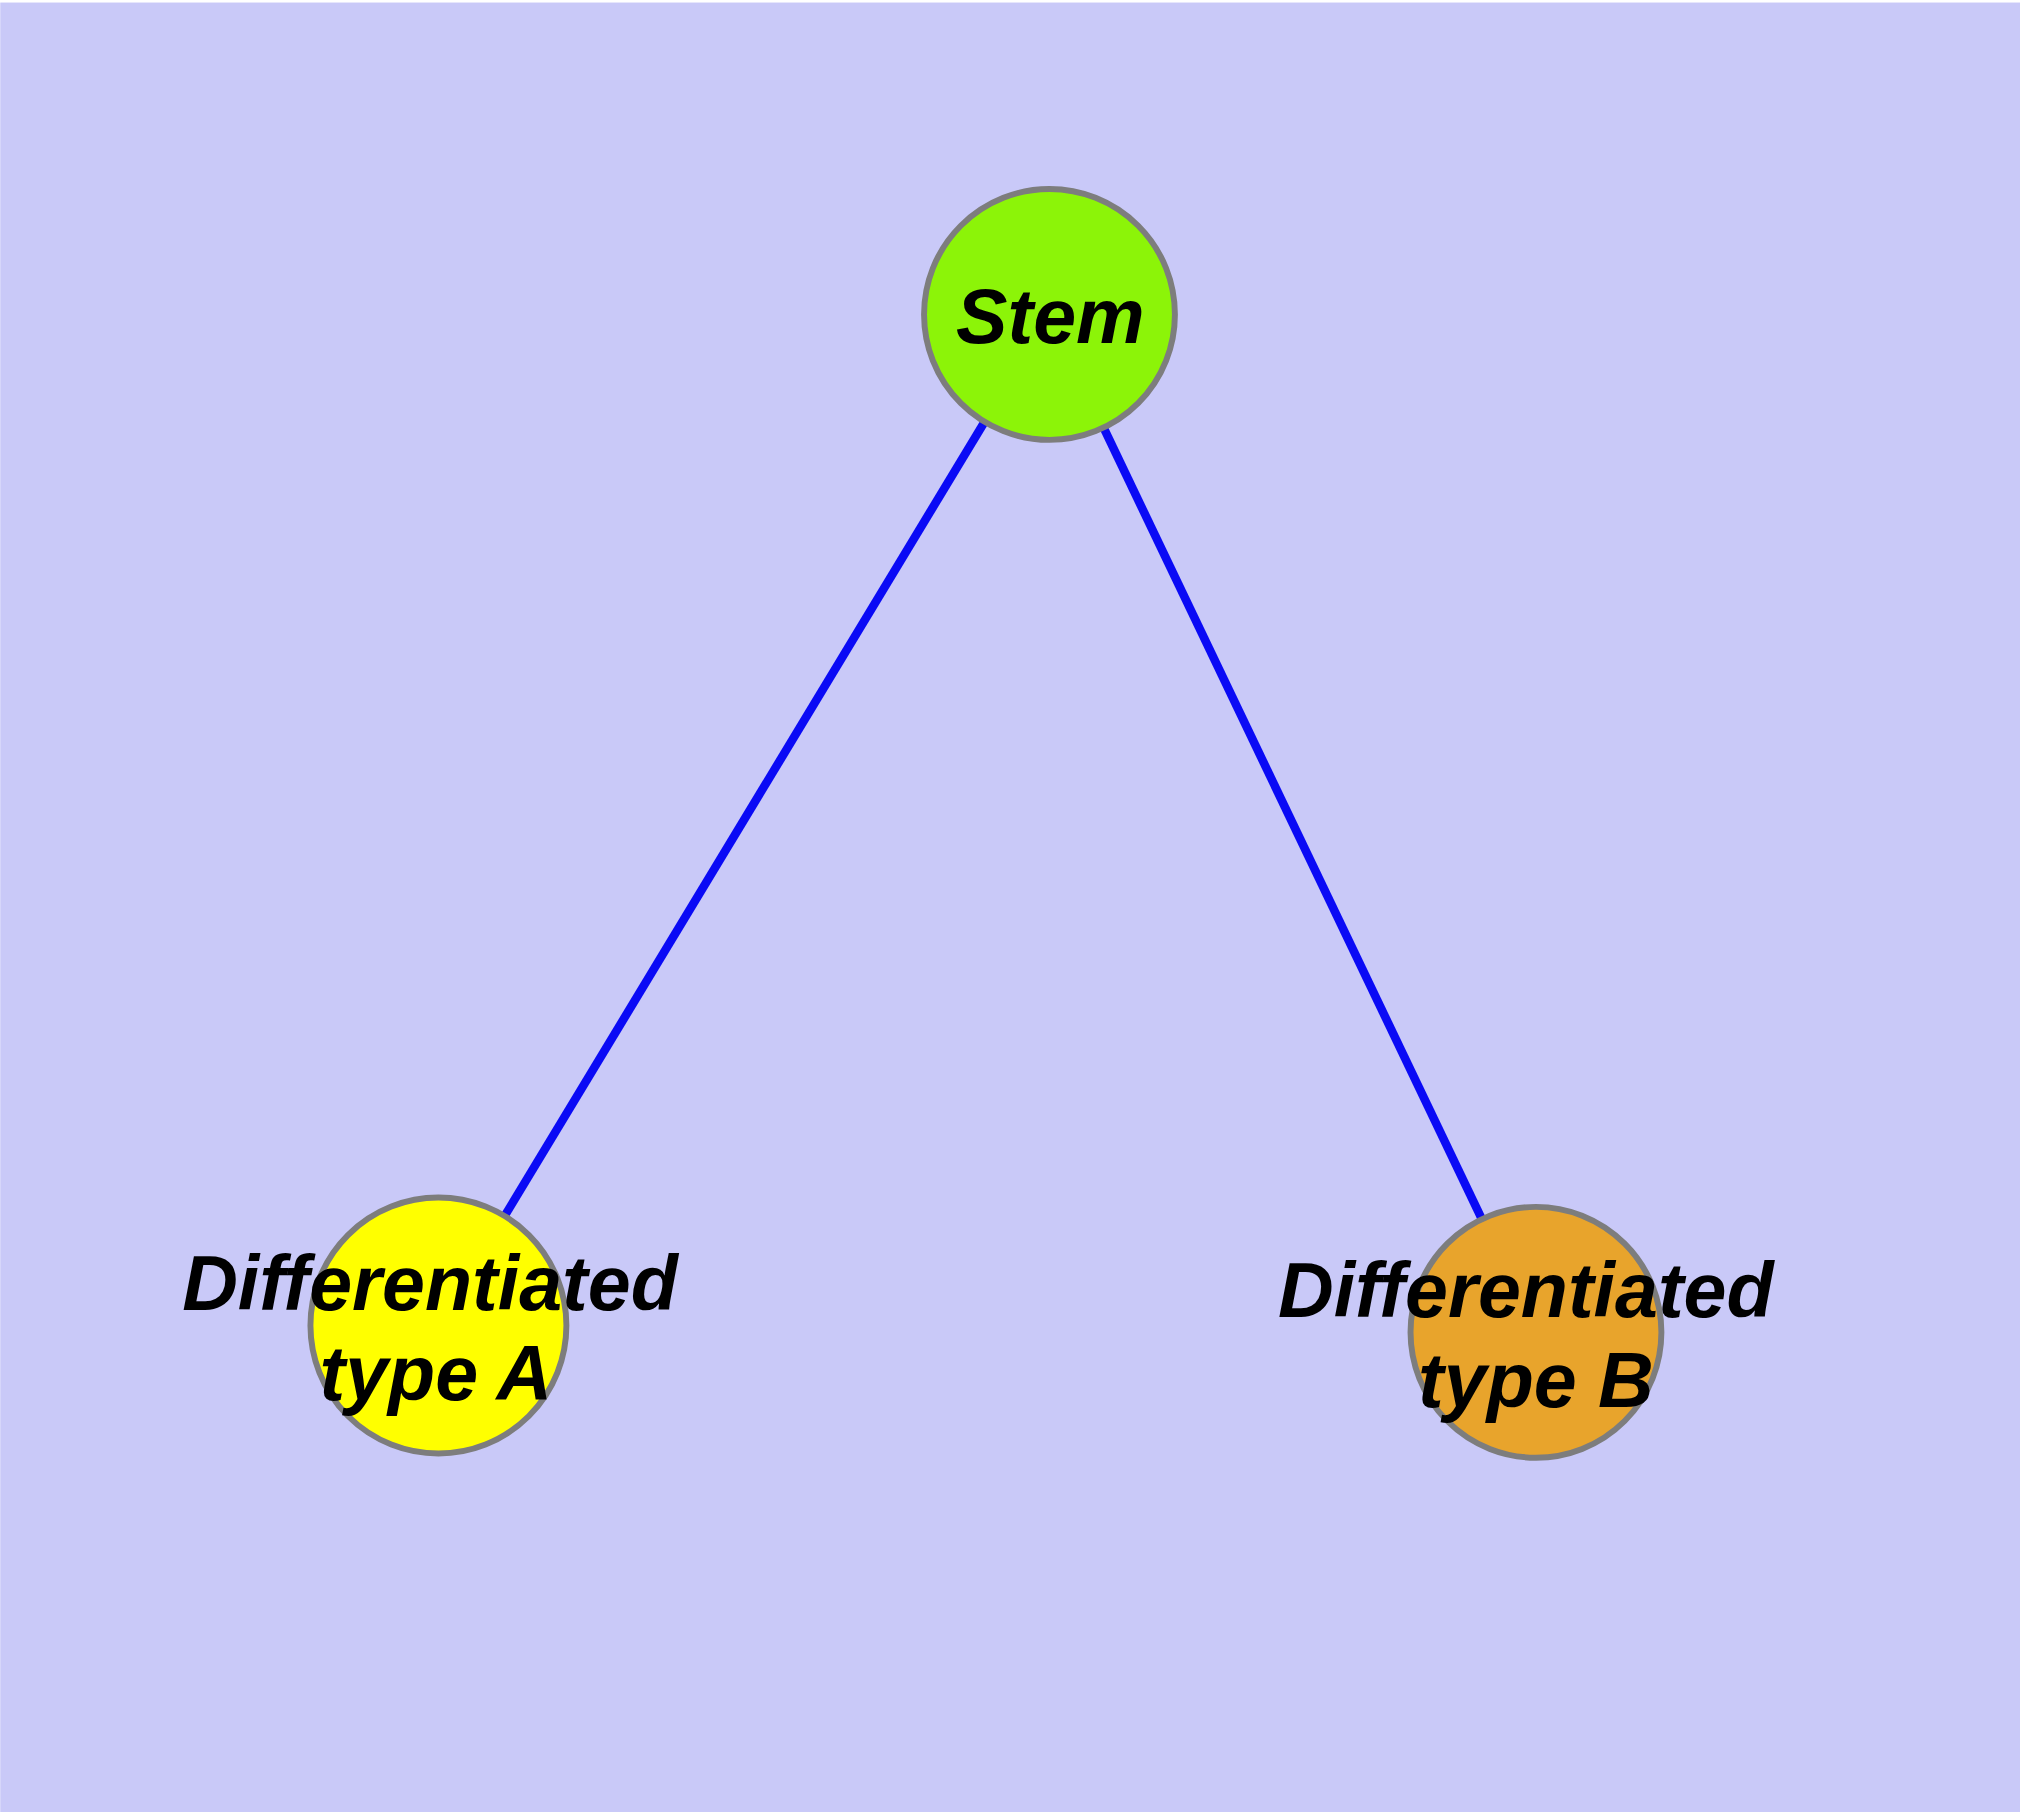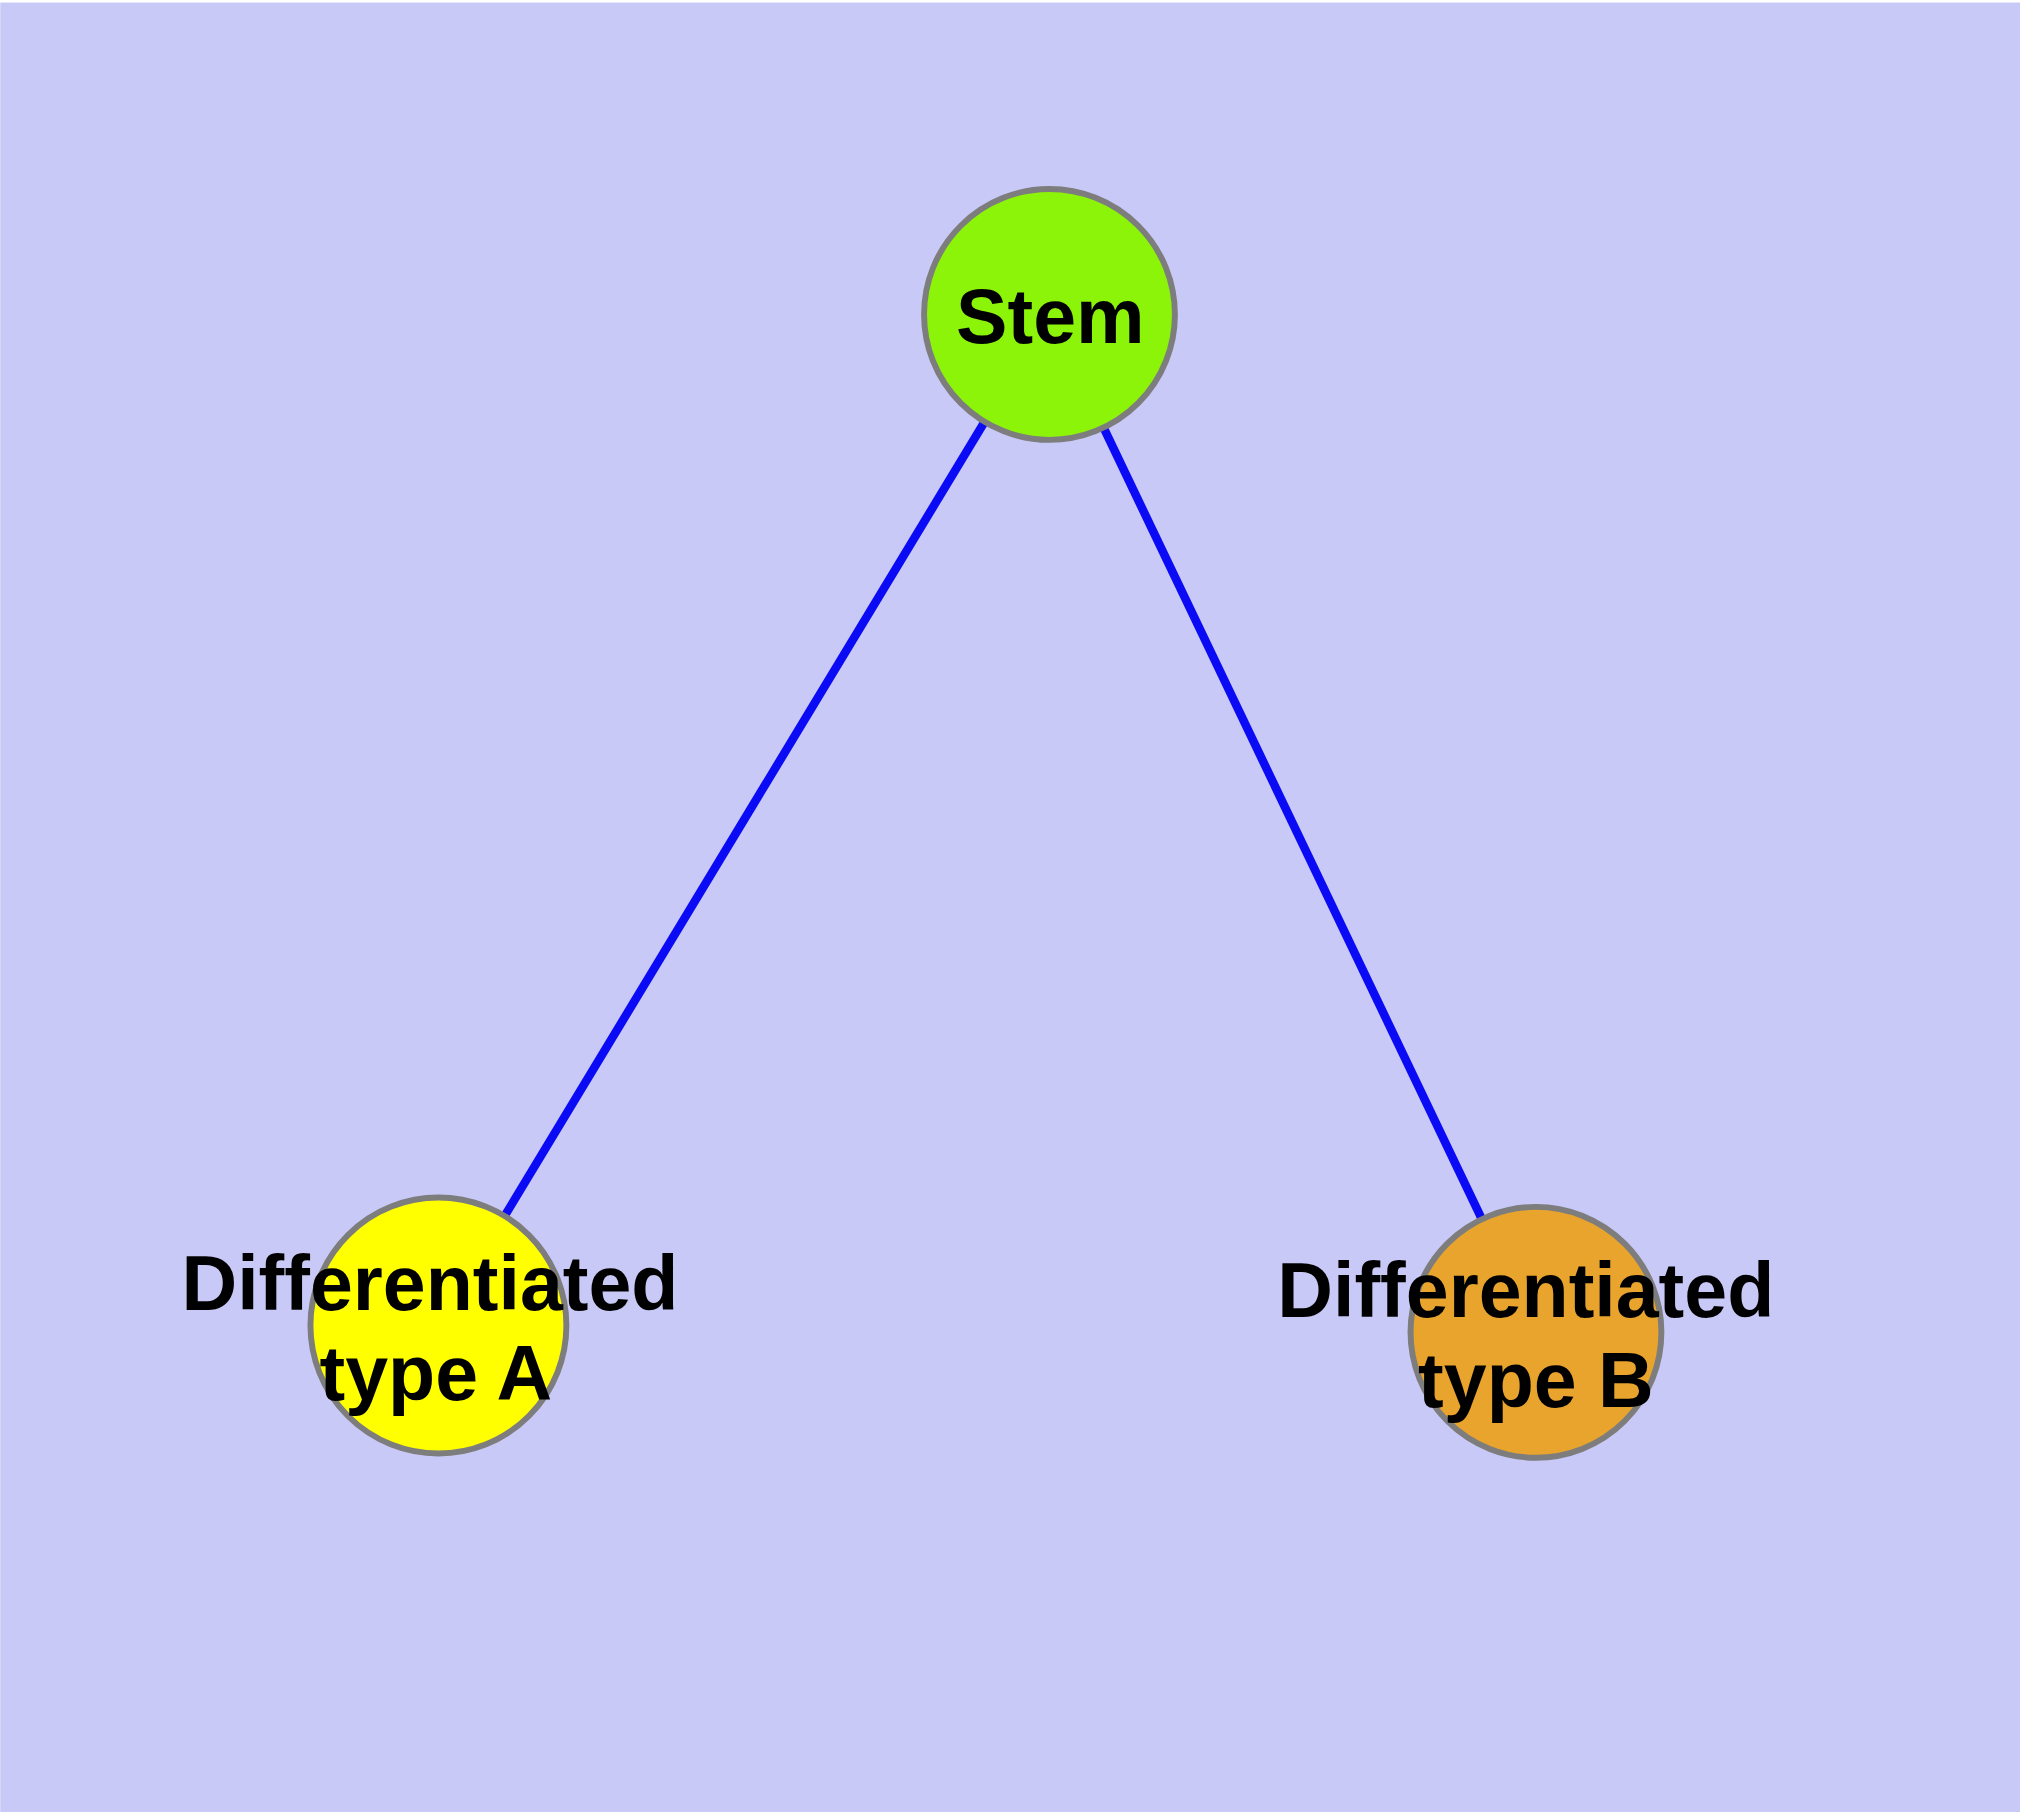--- a/index.html
+++ b/index.html
@@ -4,20 +4,21 @@
 <style>
   html, body {
     margin: 0;
     padding: 0;
     background: #ffffff;
   }
   .stage {
     position: relative;
     width: 2021px;
     height: 1812px;
+    font-style: italic;
   }
   svg.graph {
     display: block;
     width: 2021px;
     height: 1812px;
   }
   .node-label {
     font-family: "Liberation Sans", "DejaVu Sans", sans-serif;
     font-weight: bold;
     text-anchor: middle;

